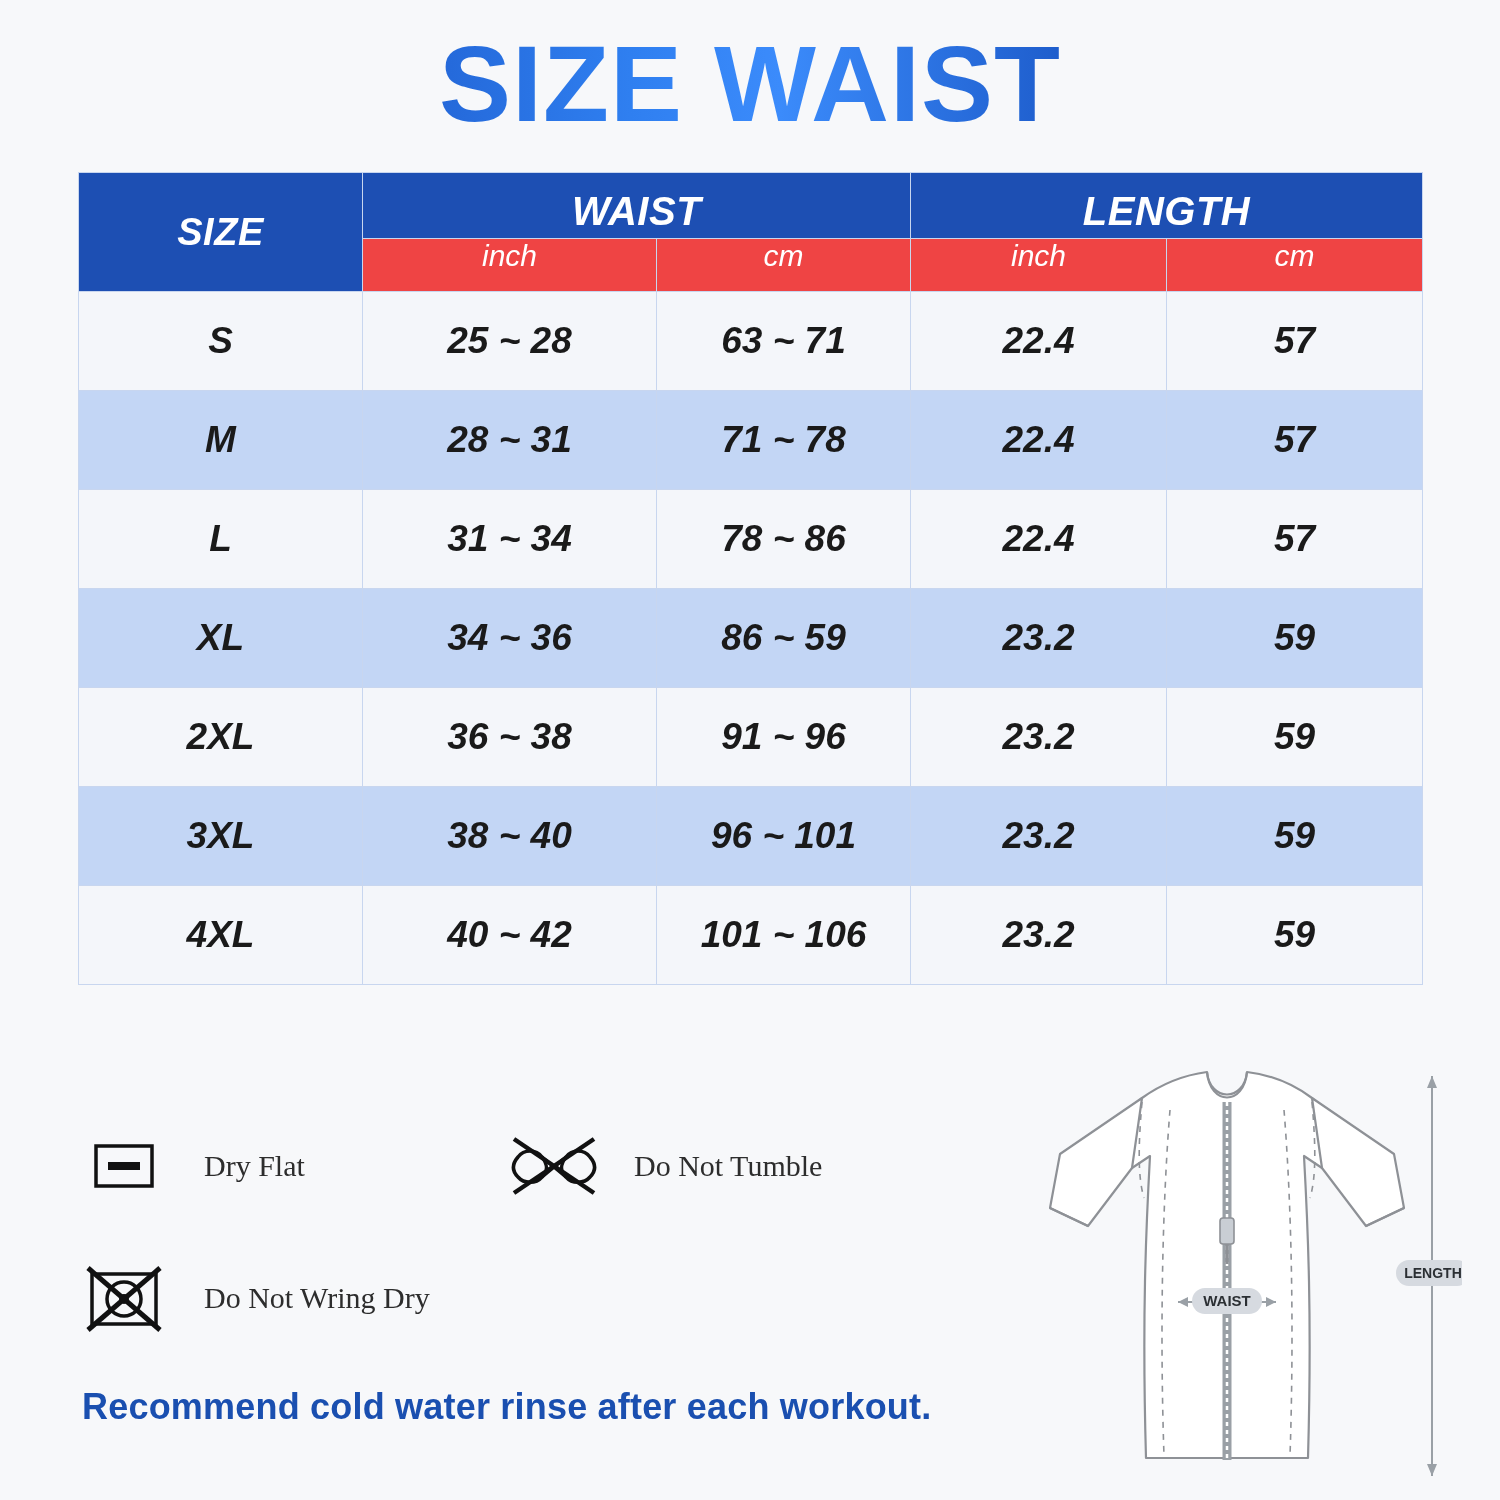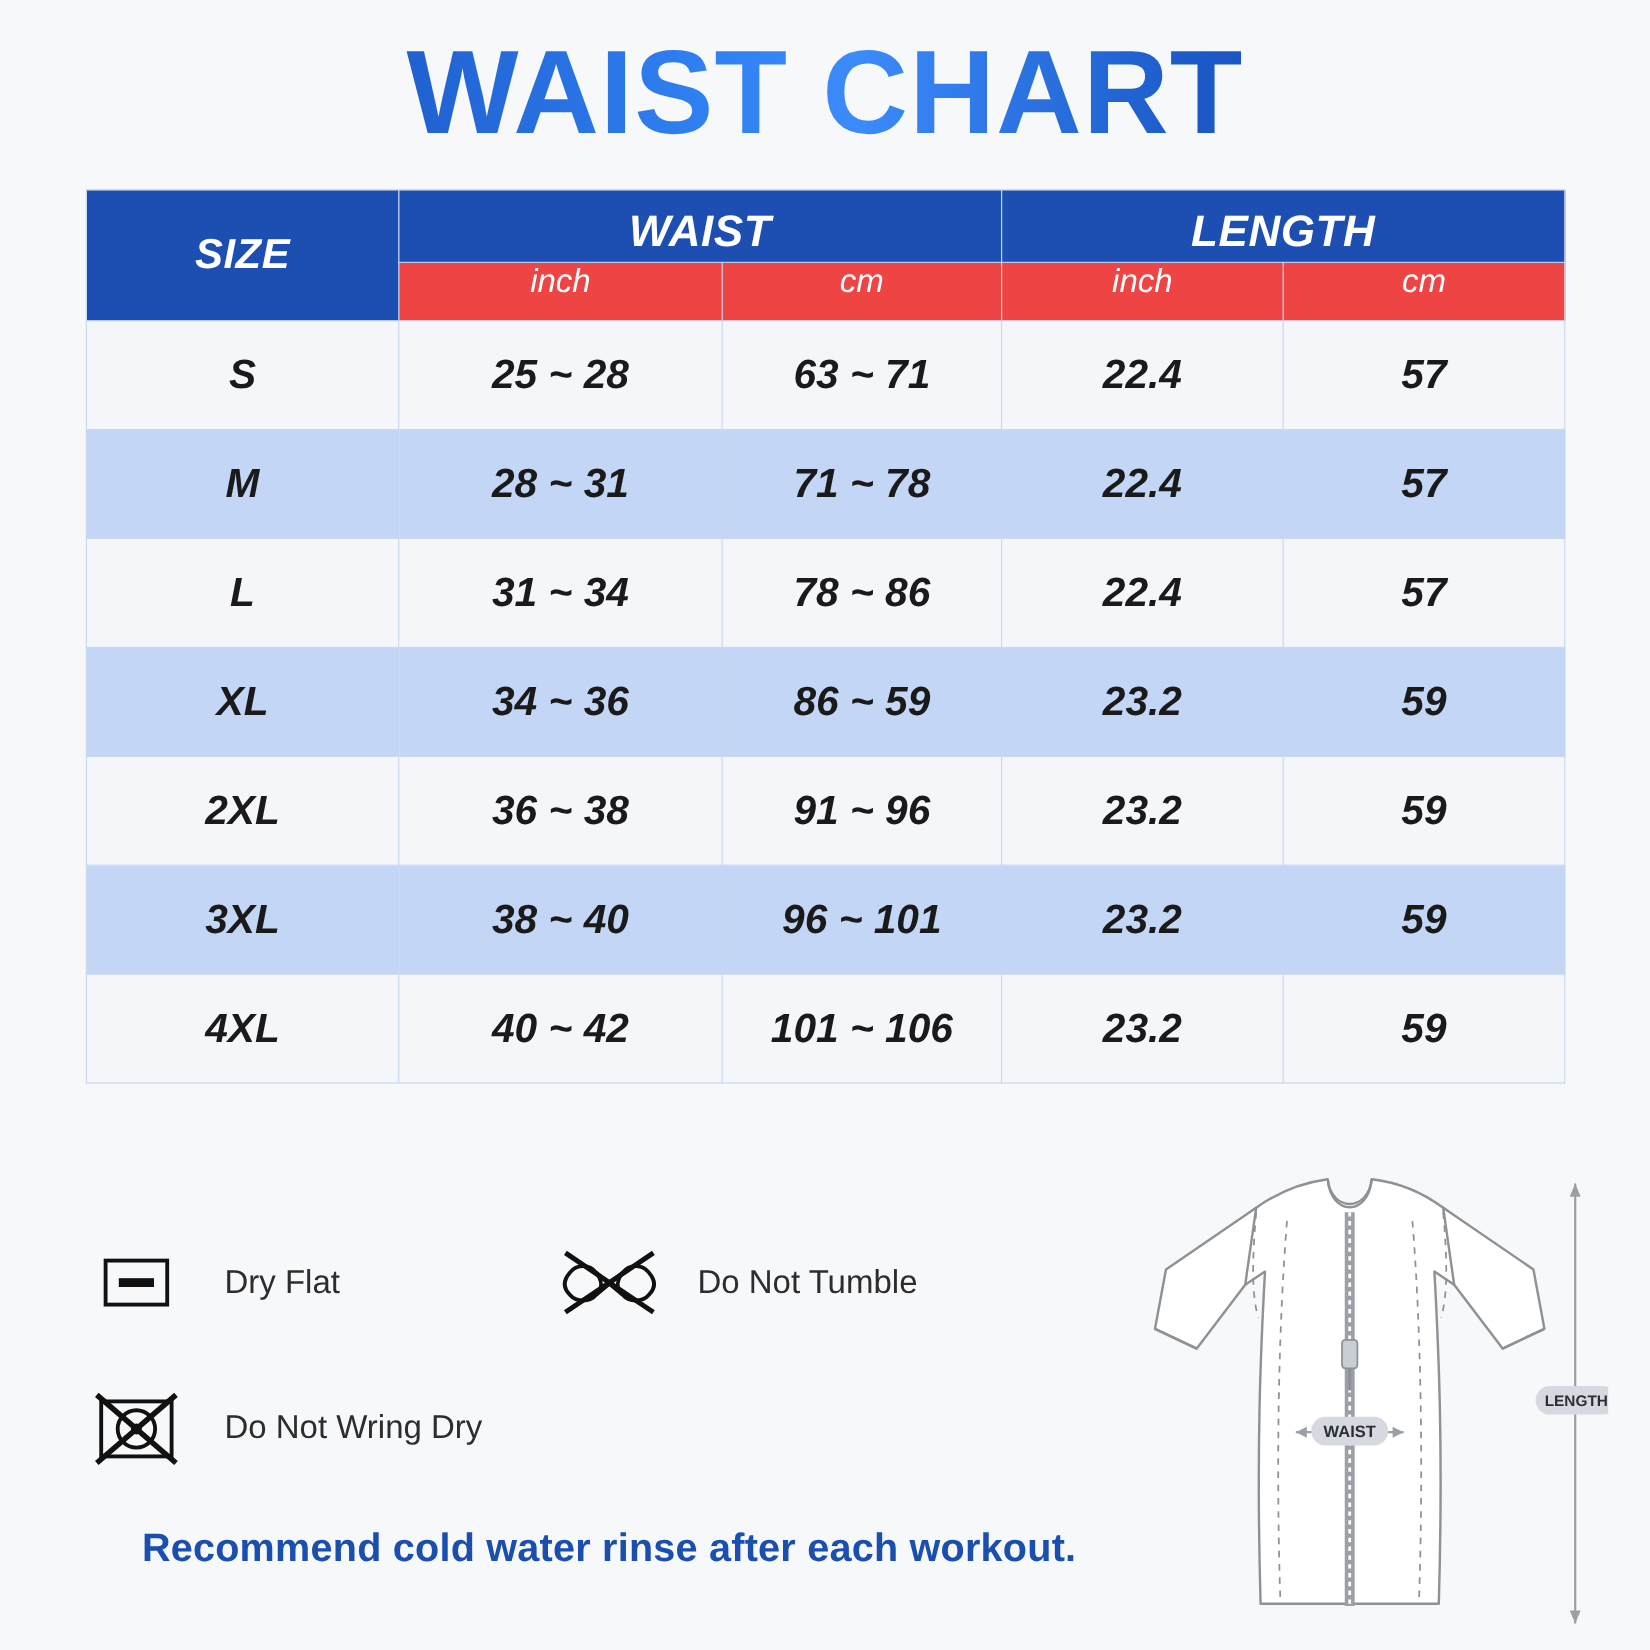--- a/index.html
+++ b/index.html
@@ -88,20 +88,21 @@
   .care {
     position: absolute;
     left: 78px;
     top: 1100px;
     width: 900px;
   }
   .care-row {
     display: flex;
     align-items: center;
     height: 132px;
+    font-family: Liberation Serif, serif;
   }
   .care-item {
     display: flex;
     align-items: center;
     width: 430px;
   }
   .care-icon {
     width: 92px;
     height: 92px;
     display: flex;
@@ -118,36 +119,35 @@
 
   
   .note {
     position: absolute;
     left: 82px;
     top: 1386px;
     font-size: 36px;
     font-weight: bold;
     color: #1a4fb0;
     letter-spacing: 0.2px;
-    margin-left: 47px;
   }
 
   
   .garment {
     position: absolute;
     right: 38px;
     top: 1058px;
     width: 470px;
     height: 430px;
   }
 </style>
 </head>
 <body>
 
-<div class="title">WAIST CHART</div>
+<div class="title">SIZE WAIST</div>
 
 <div class="table-wrap">
   <table class="size-chart">
     <colgroup>
       <col class="col-size">
         <col class="col-winch">
         <col class="col-wcm">
         <col class="col-linch">
         <col class="col-lcm">
     </colgroup>

